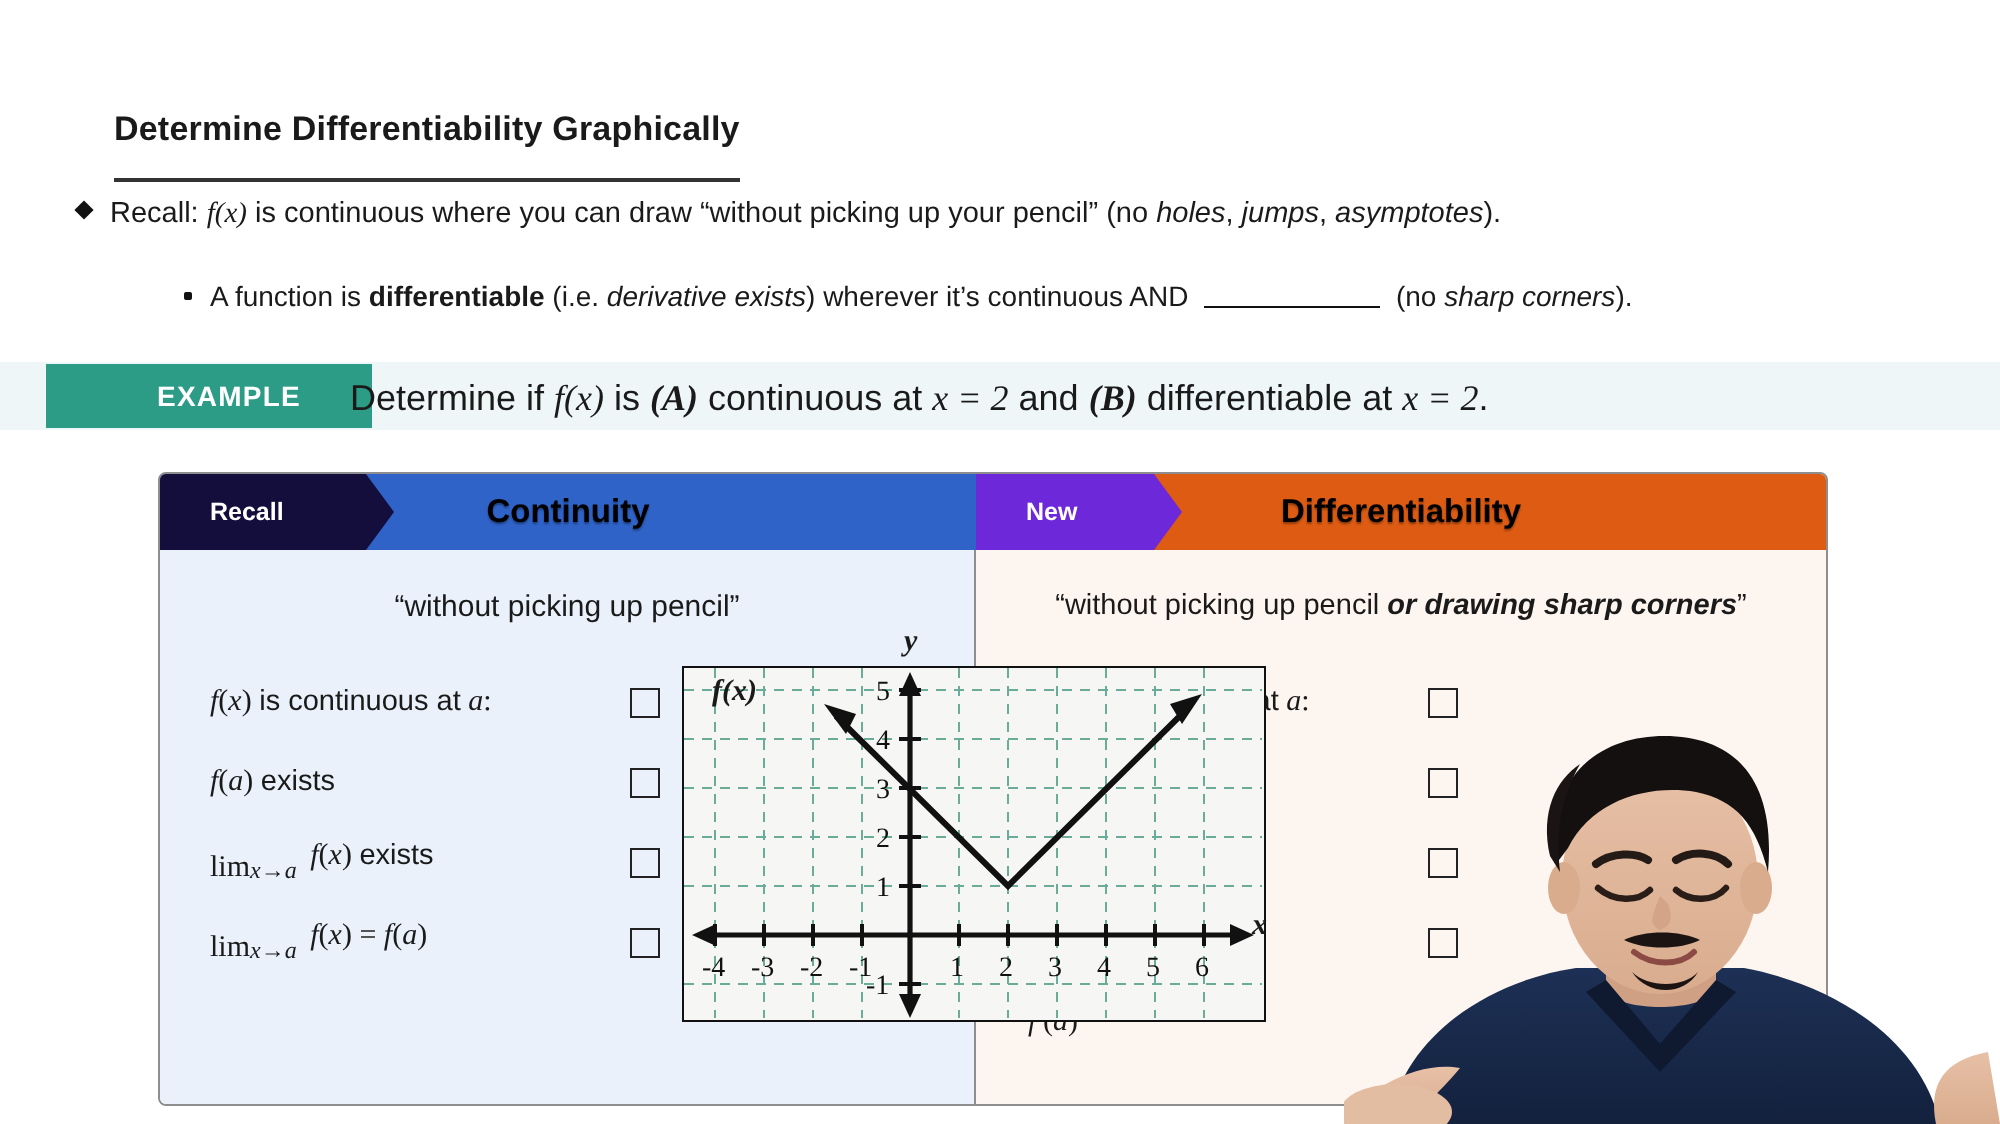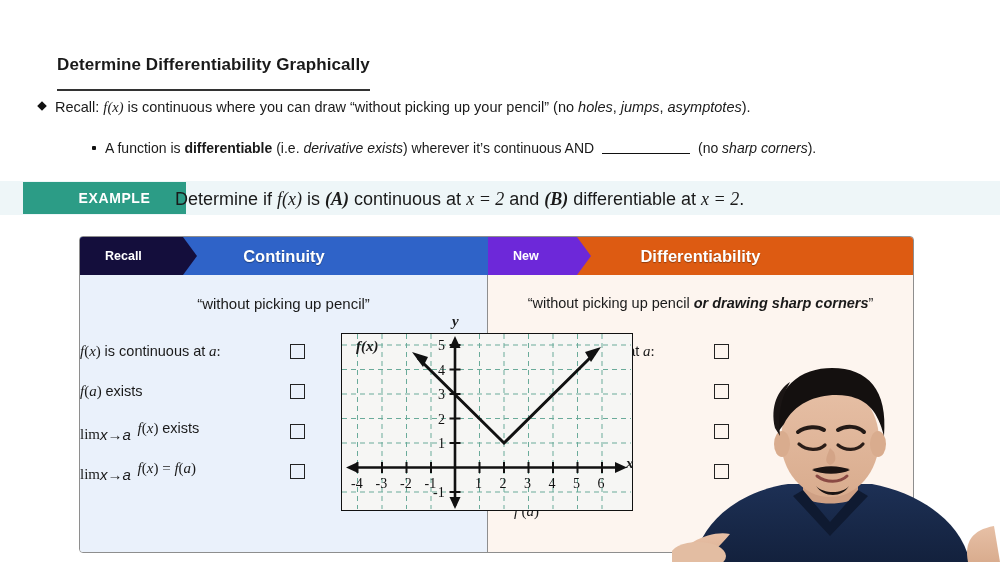--- a/index.html
+++ b/index.html
@@ -39,21 +39,21 @@
   .exampletext{position:absolute;left:175px;top:189px;font-size:18px;white-space:nowrap;}
 
   
   .card{position:absolute;left:79px;top:236px;width:835px;height:317px;
     border:1px solid #8e8e8e;border-radius:4px;box-sizing:border-box;
     overflow:hidden;background:#fff;}
   .hdr{position:absolute;left:0;top:0;width:100%;height:38px;display:flex;}
   .hdr .left{width:408px;background:#2f63c8;position:relative;}
   .hdr .right{flex:1;background:#dd5b12;position:relative;}
   .hdrtitle{position:absolute;left:0;right:0;top:0;bottom:0;display:flex;
-    align-items:center;justify-content:center;color:#ffffff;font-size:16.5px;
+    align-items:center;justify-content:center;color:#000000;font-size:16.5px;
     font-weight:bold;text-shadow:0 1px 1px rgba(0,0,0,.35);}
   .tag{position:absolute;left:0;top:0;height:38px;display:flex;align-items:center;
     padding-left:25px;padding-right:16px;color:#fff;font-size:12.5px;font-weight:bold;
     clip-path:polygon(0 0,calc(100% - 14px) 0,100% 50%,calc(100% - 14px) 100%,0 100%);}
   .tag.recall{background:#140e3c;width:76px;}
   .tag.new{background:#6d28d9;width:62px;}
 
   .body{position:absolute;left:0;top:38px;right:0;bottom:0;display:flex;}
   .colL{width:408px;background:#eaf1fb;border-right:1px solid #8e8e8e;
     box-sizing:border-box;position:relative;}
@@ -62,30 +62,30 @@
   .subhead{position:absolute;top:20px;left:0;right:0;text-align:center;
     font-size:15px;}
   .colR .subhead{font-size:14.5px;}
 
   .items{position:absolute;left:0;top:56px;width:100%;}
   .row{display:flex;align-items:center;height:40px;font-size:15px;}
   .rowtext{font-family:"Liberation Serif",serif;}
   .chk{width:13px;height:13px;border:1.6px solid #222;background:transparent;
     display:inline-block;}
 
-  .itemsL{}
+  .itemsL{padding-left:25px;}
   .itemsL .rowtext{width:210px;}
   .itemsR{padding-left:26px;}
   .itemsR .rowtext{width:200px;}
 
   
   .lim{display:inline-flex;flex-direction:row;align-items:center;
     vertical-align:-6px;line-height:1;margin-right:3px;}
   .lim .t{font-size:15px;font-family:"Liberation Serif",serif;}
-  .lim .b{font-size:15px;font-style:italic;font-family:Liberation Sans, sans-serif;margin-top:1px;}
+  .lim .b{font-size:12px;font-style:italic;font-family:Liberation Serif, serif;margin-top:1px;}
 
   
   .graph{position:absolute;left:341px;top:333px;width:292px;height:178px;
     border:1.6px solid #111;background:#f6f6f4;box-sizing:border-box;}
   .ylab{position:absolute;left:452px;top:313px;font-family:"Liberation Serif",serif;
     font-style:italic;font-weight:bold;font-size:15px;}
   .xlab{position:absolute;left:626px;top:455px;font-family:"Liberation Serif",serif;
     font-style:italic;font-weight:bold;font-size:15px;}
   .fxlab{position:absolute;left:356px;top:338px;font-family:"Liberation Serif",serif;
     font-style:italic;font-weight:bold;font-size:15px;}

